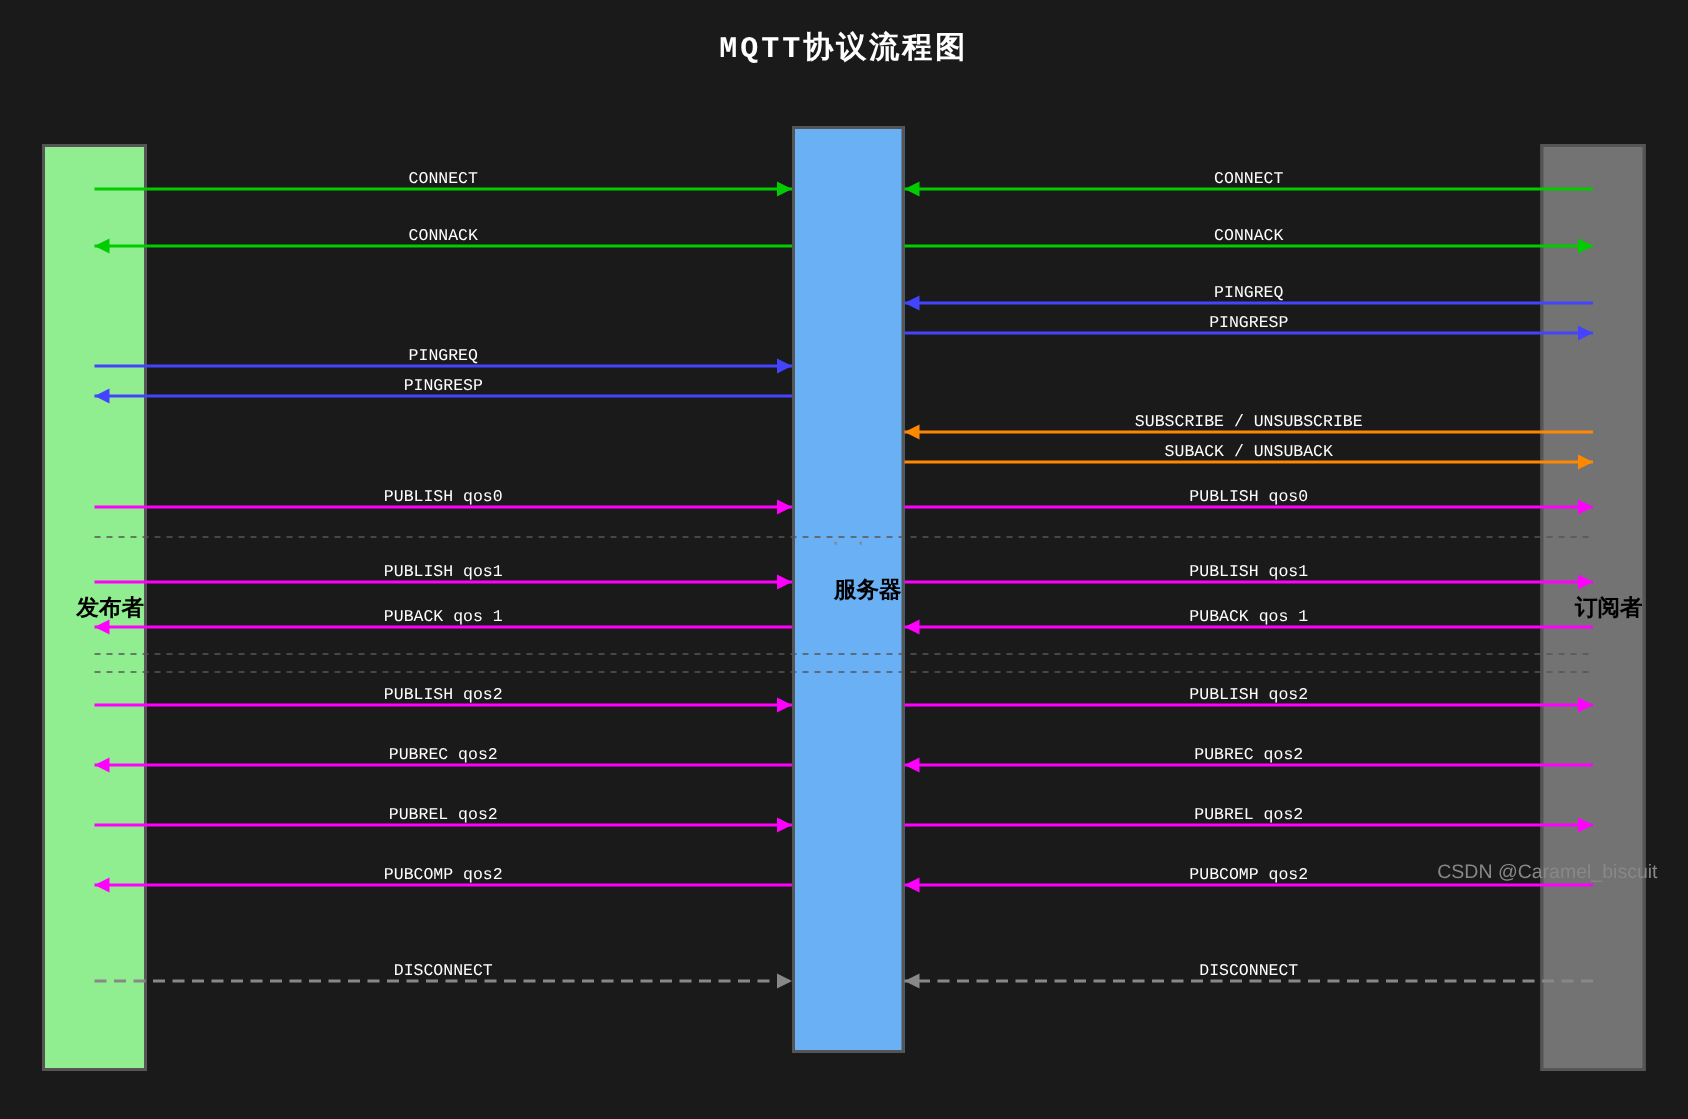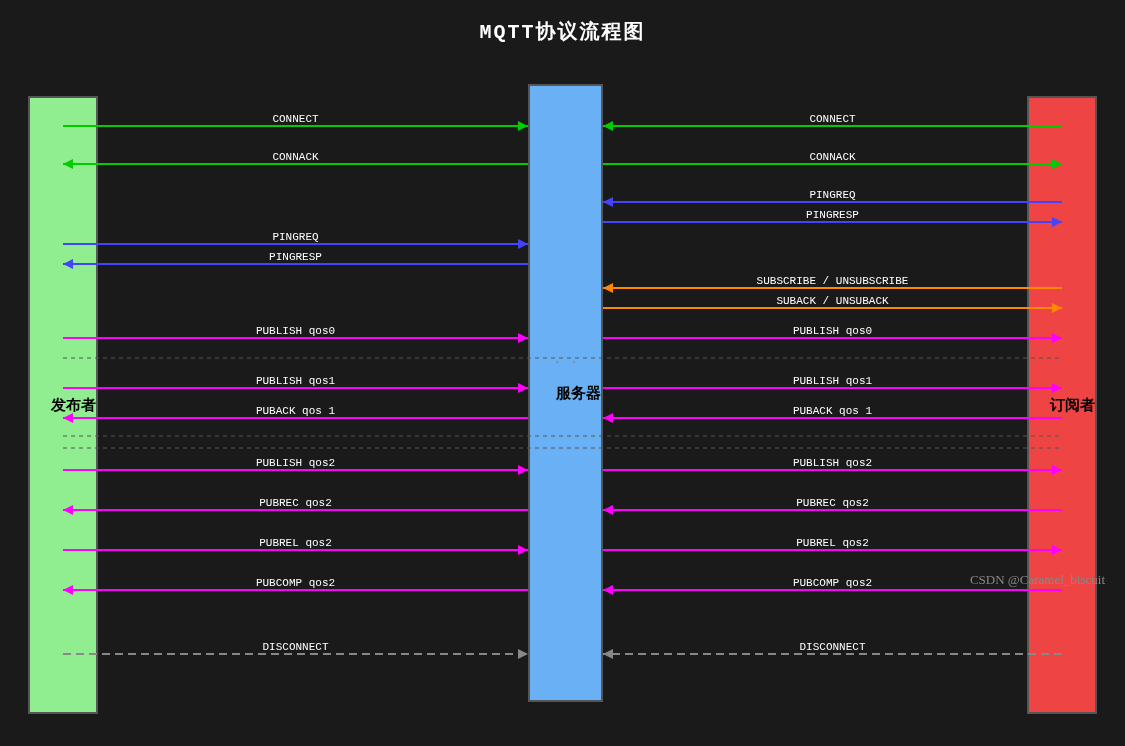--- a/index.html
+++ b/index.html
@@ -47,21 +47,21 @@
       left: 528px;
       top: 84px;
       height: 618px;
       width: 75px;
       background: #6ab0f5;
     }
     #subscriber {
       right: 28px;
       top: 96px;
       height: 618px;
-      background: #ef4444;
+      background: #737373;
     }
     .actor-label {
       writing-mode: horizontal-tb;
       font-size: 15px;
     }
     
     
     svg.arrows {
       position: absolute;
       top: 96px;
@@ -69,21 +69,21 @@
       width: 1125px;
       height: 618px;
       pointer-events: none;
     }
     .watermark {
       position: absolute;
       bottom: 12px;
       right: 20px;
       color: #888;
       font-size: 13px;
-      font-family: Liberation Serif, serif;
+      font-family: Liberation Sans, sans-serif;
     }
   </style>
 </head>
 <body>
 
 <div id="diagram">
   <div class="title">MQTT协议流程图</div>
 
   <div class="actor-box" id="publisher">
     <span class="actor-label">发布者</span>

